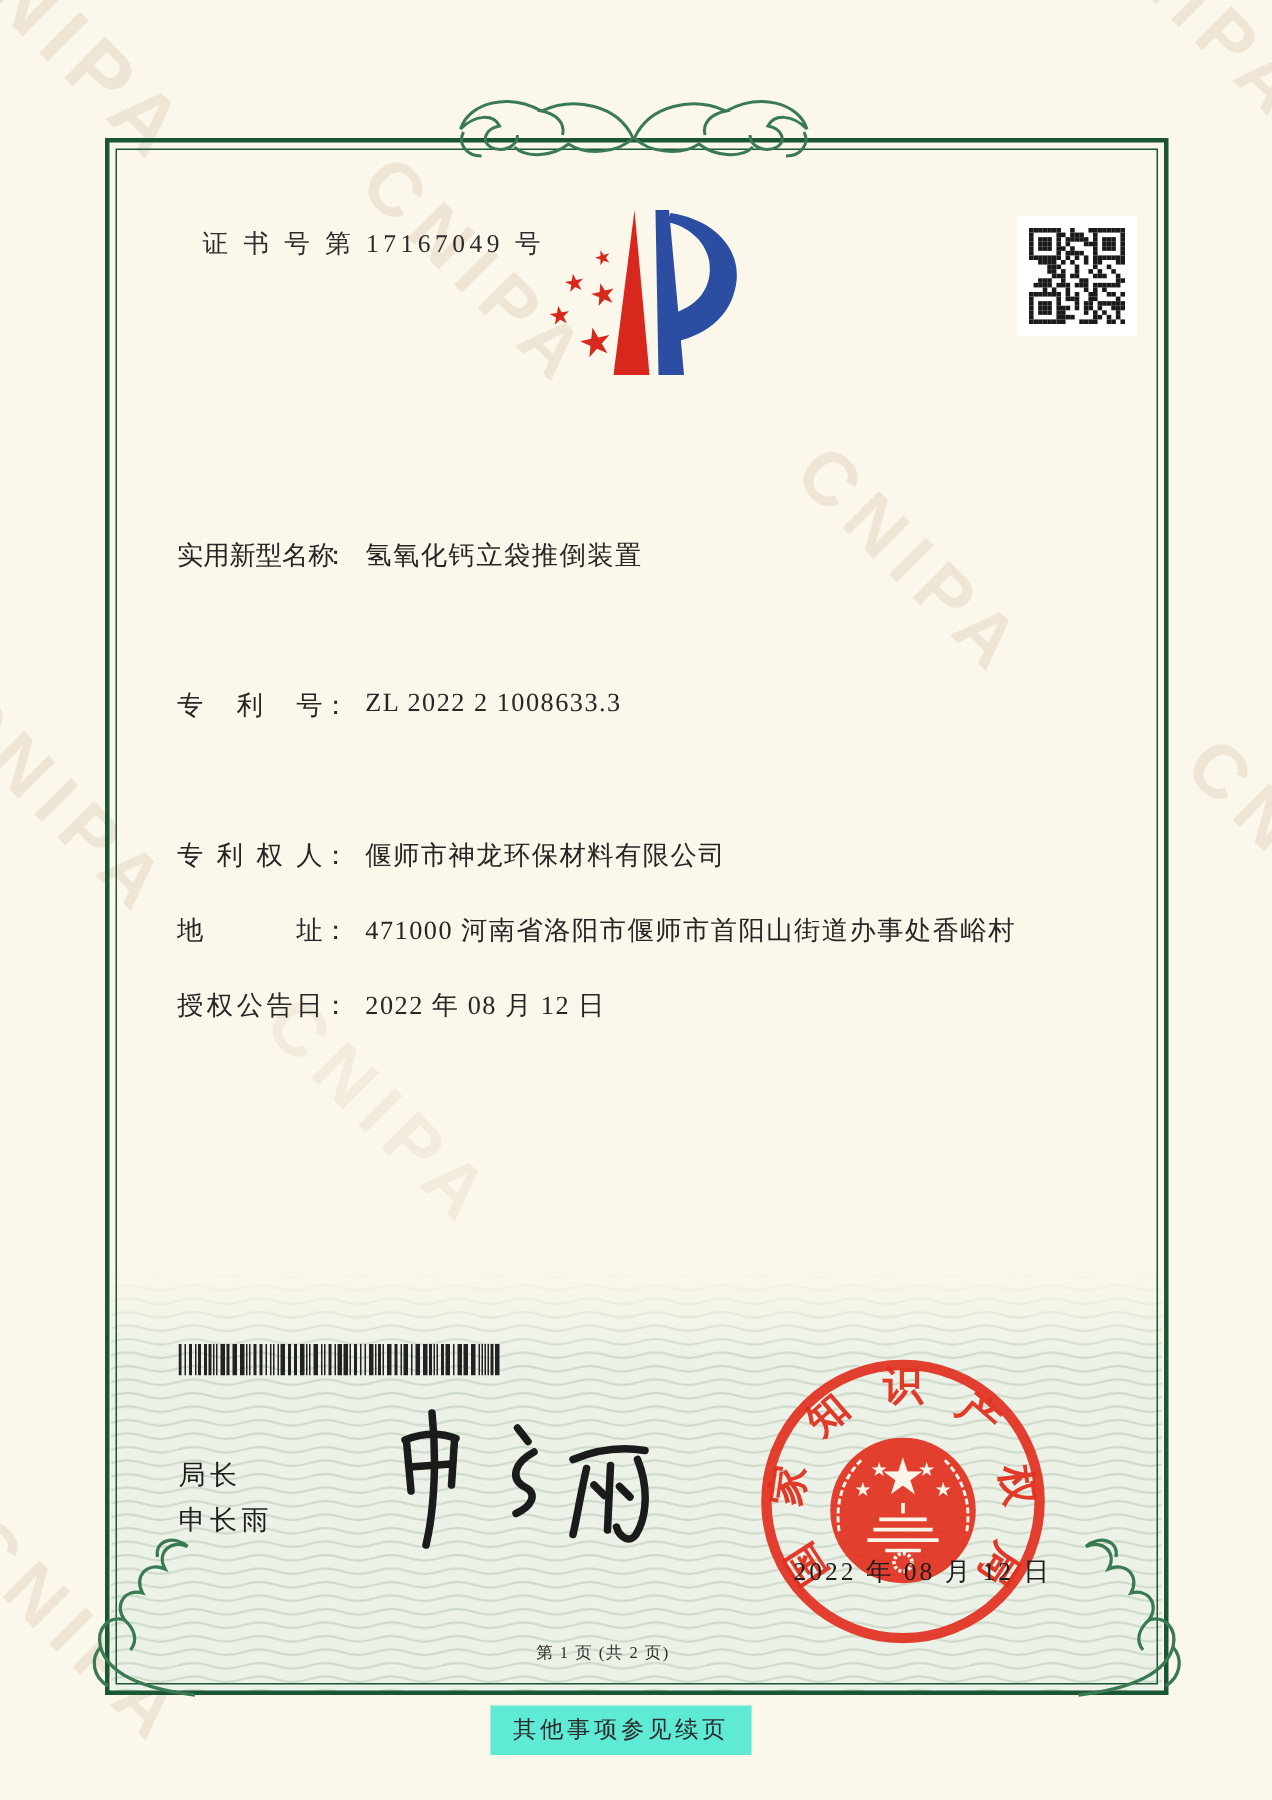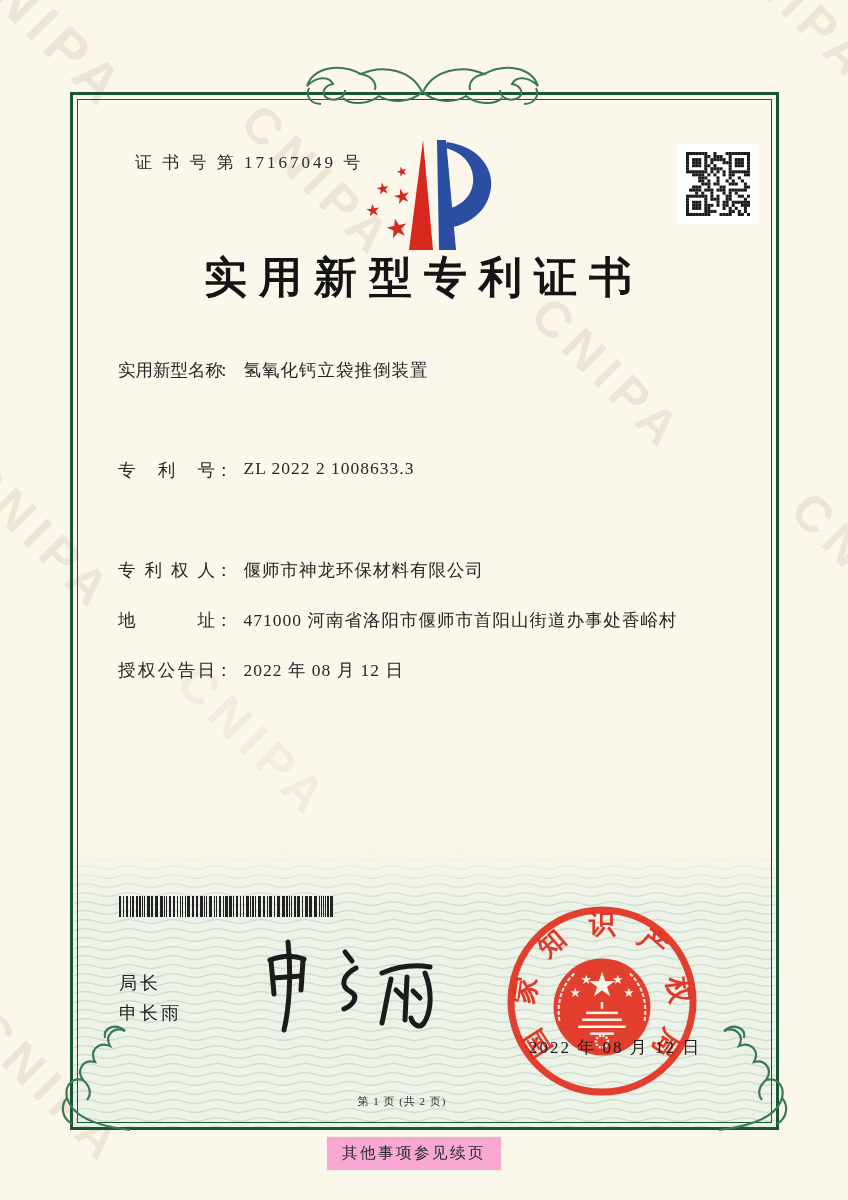--- a/index.html
+++ b/index.html
@@ -27,21 +27,21 @@
   .flabel{display:inline-block;width:97px;text-align:justify;text-align-last:justify;vertical-align:top;}
   .fcolon{display:inline-block;vertical-align:top;}
   .fvalue{display:inline-block;margin-left:11px;vertical-align:top;letter-spacing:1px;}
   .fgroup2{position:absolute;left:315px;top:0;white-space:nowrap;}
   .paras{left:118px;top:699px;width:618px;font-size:17px;line-height:31.5px;color:#262626;
       text-align:justify;z-index:4;}
   .paras p{margin:0;text-indent:2em;}
   .signer{left:119px;font-size:18px;letter-spacing:3px;color:#1e1e1e;z-index:5;}
   .seal-date{left:529px;top:1036px;font-size:17px;letter-spacing:2px;color:#1c1c1c;z-index:6;white-space:nowrap;}
   .page-num{left:402px;top:1094px;transform:translateX(-50%);font-size:11px;letter-spacing:1px;color:#2e2e2e;z-index:5;white-space:nowrap;}
-  .note-box{left:327px;top:1137px;background:#f9a8d4;padding:6px 15px;font-size:15.5px;
+  .note-box{left:327px;top:1137px;background:#5eead4;padding:6px 15px;font-size:15.5px;
       letter-spacing:2.5px;color:#2a2a2a;z-index:5;white-space:nowrap;box-shadow:0 0 0 1px rgba(0,0,0,0.02);}
   .z4{z-index:4;} .z5{z-index:5;}
 </style>
 </head>
 <body>
 
 <div id="page">
 
   <span class="wm" style="left:-62px;top:-8px;font-size:56px;">CNIPA</span>
   <span class="wm" style="left:700px;top:-25px;">CNIPA</span>
@@ -351,21 +351,20 @@
         <rect x="11" y="20" width="1" height="1" fill="#1a1a1a"></rect>
         <rect x="12" y="20" width="1" height="1" fill="#1a1a1a"></rect>
         <rect x="13" y="20" width="1" height="1" fill="#1a1a1a"></rect>
         <rect x="14" y="20" width="1" height="1" fill="#1a1a1a"></rect>
         <rect x="17" y="20" width="1" height="1" fill="#1a1a1a"></rect>
         <rect x="18" y="20" width="1" height="1" fill="#1a1a1a"></rect>
         <rect x="20" y="20" width="1" height="1" fill="#1a1a1a"></rect>
       </svg>
   </div>
 
-  <div class="abs title">实用新型专利证书</div>
 
   <div class="frow" style="top:358px;">
     <span class="flabel">实用新型名称</span><span class="fcolon">：</span><span class="fvalue">氢氧化钙立袋推倒装置</span>
   </div>
   <div class="frow" style="top:458px;">
     <span class="flabel">专利号</span><span class="fcolon">：</span><span class="fvalue">ZL 2022 2 1008633.3</span>
   </div>
   <div class="frow" style="top:558px;">
     <span class="flabel">专利权人</span><span class="fcolon">：</span><span class="fvalue">偃师市神龙环保材料有限公司</span>
   </div>

